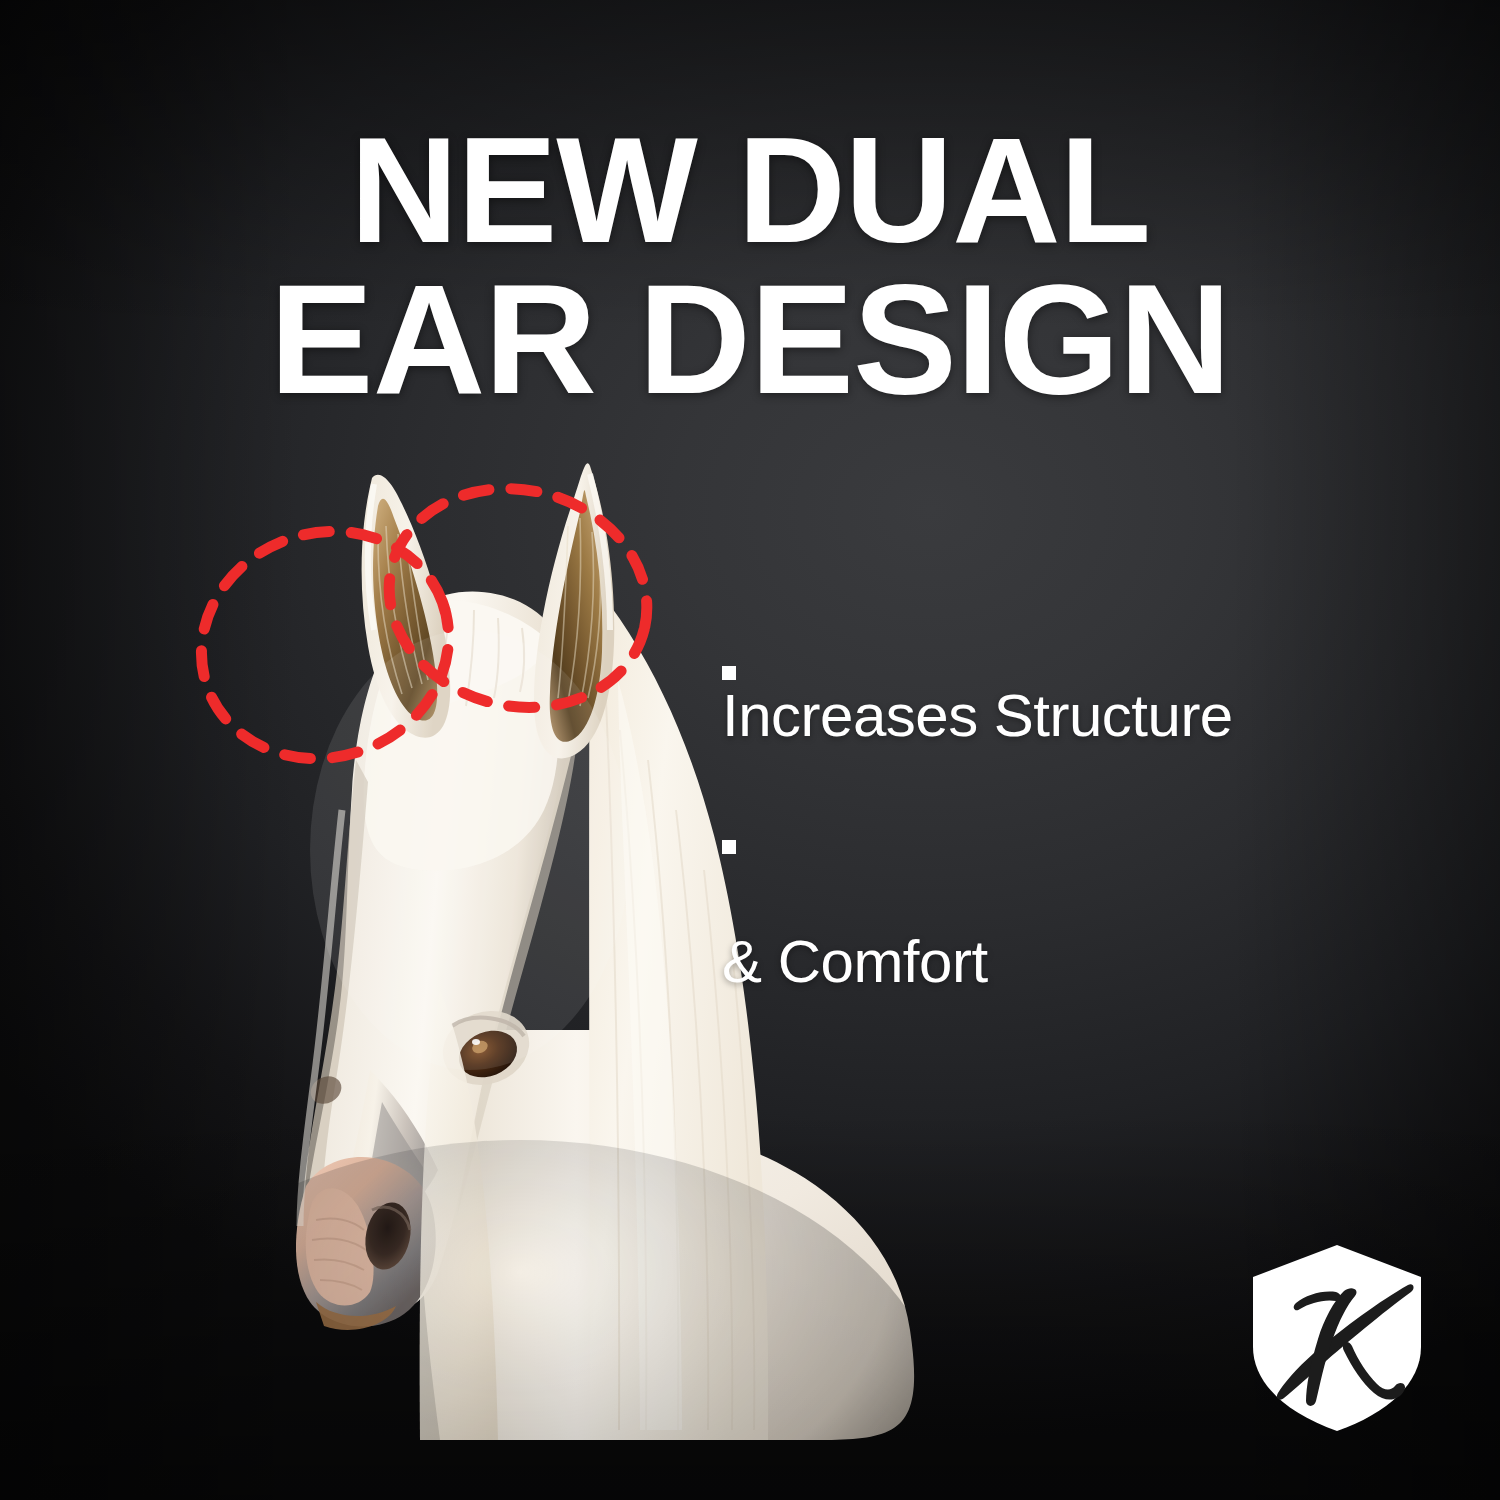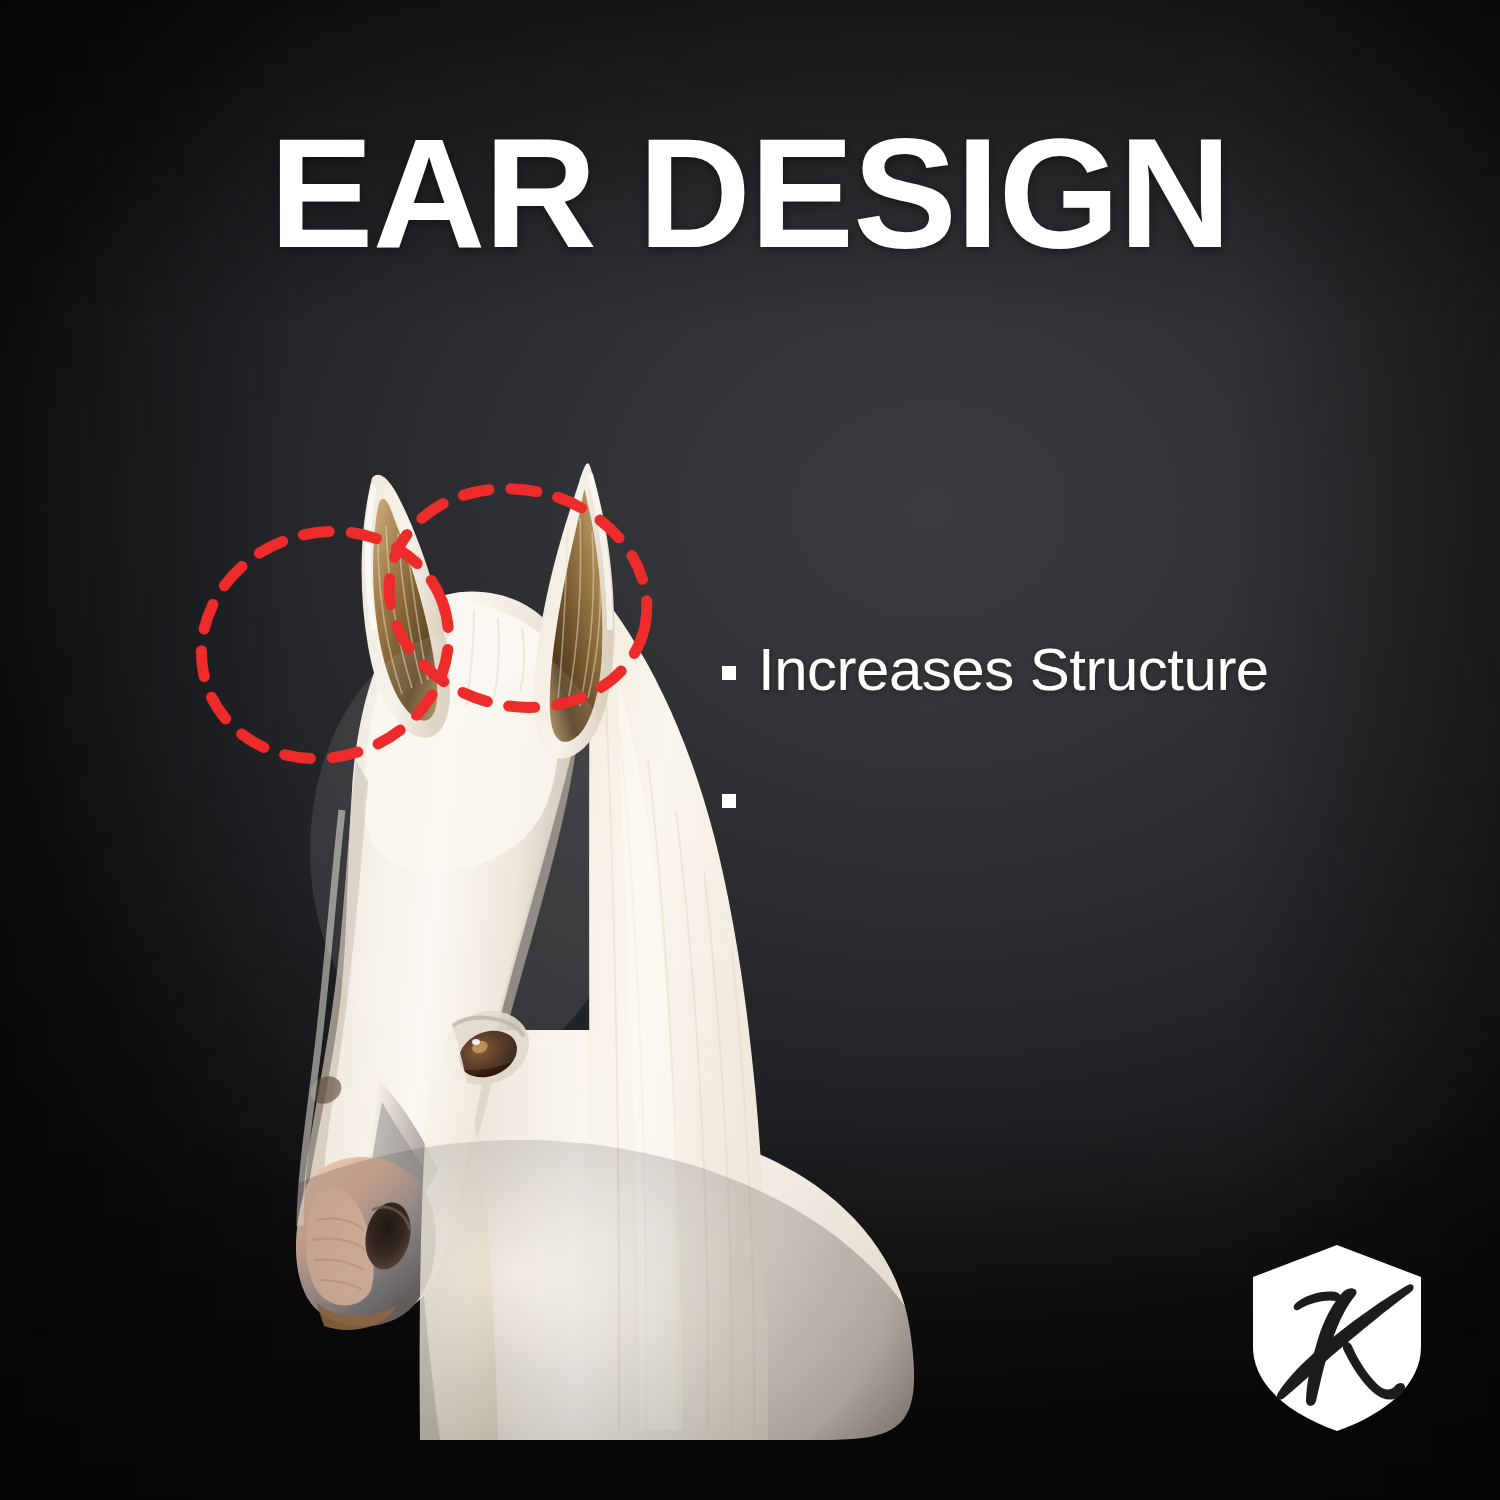--- a/index.html
+++ b/index.html
@@ -67,20 +67,21 @@
   .bullets {
     position: absolute;
     left: 722px;
     top: 634px;
     width: 700px;
   }
   .bullet-item {
     display: flex;
     align-items: flex-start;
     margin-bottom: 56px;
+    flex-direction: column;
   }
   .bullet-mark {
     flex: 0 0 auto;
     width: 14px;
     height: 14px;
     background: #ffffff;
     margin-top: 32px;
     margin-right: 22px;
   }
   .bullet-text {
@@ -126,20 +127,21 @@
 </head>
 <body>
 
 <div id="stage">
 
   <div class="bg-base"></div>
   <div class="bg-glow"></div>
   <div class="bg-vignette"></div>
 
   <div class="headline">
+    <span class="hl-line hl-line-1">NEW DUAL</span>
     <span class="hl-line hl-line-2">EAR DESIGN</span>
   </div>
 
   <div class="horse-wrap">
     <svg class="horse-svg" viewBox="0 0 820 1010" preserveAspectRatio="xMidYMid meet">
       <defs>
 
         <radialGradient id="bodyFade" cx="50%" cy="52%" r="60%">
           <stop offset="0%" stop-color="#fff" stop-opacity="1"></stop>
           <stop offset="62%" stop-color="#fff" stop-opacity="1"></stop>
@@ -398,20 +400,21 @@
       <span class="bullet-mark"></span>
       <span class="bullet-text">
         <span>Increases Structure</span><br>
       </span>
     </div>
 
     <div class="bullet-item">
       <span class="bullet-mark"></span>
       <span class="bullet-text">
         <br>
+        <span>&amp; Comfort</span>
       </span>
     </div>
 
   </div>
 
   <div class="logo">
     <svg viewBox="0 0 178 190">
       <path d="M89 2 L173 34 L173 104 C173 140, 140 170, 89 188
                C 38 170, 5 140, 5 104 L5 34 Z" fill="#FFFFFF"></path>
       <g fill="#1C1C1C">

